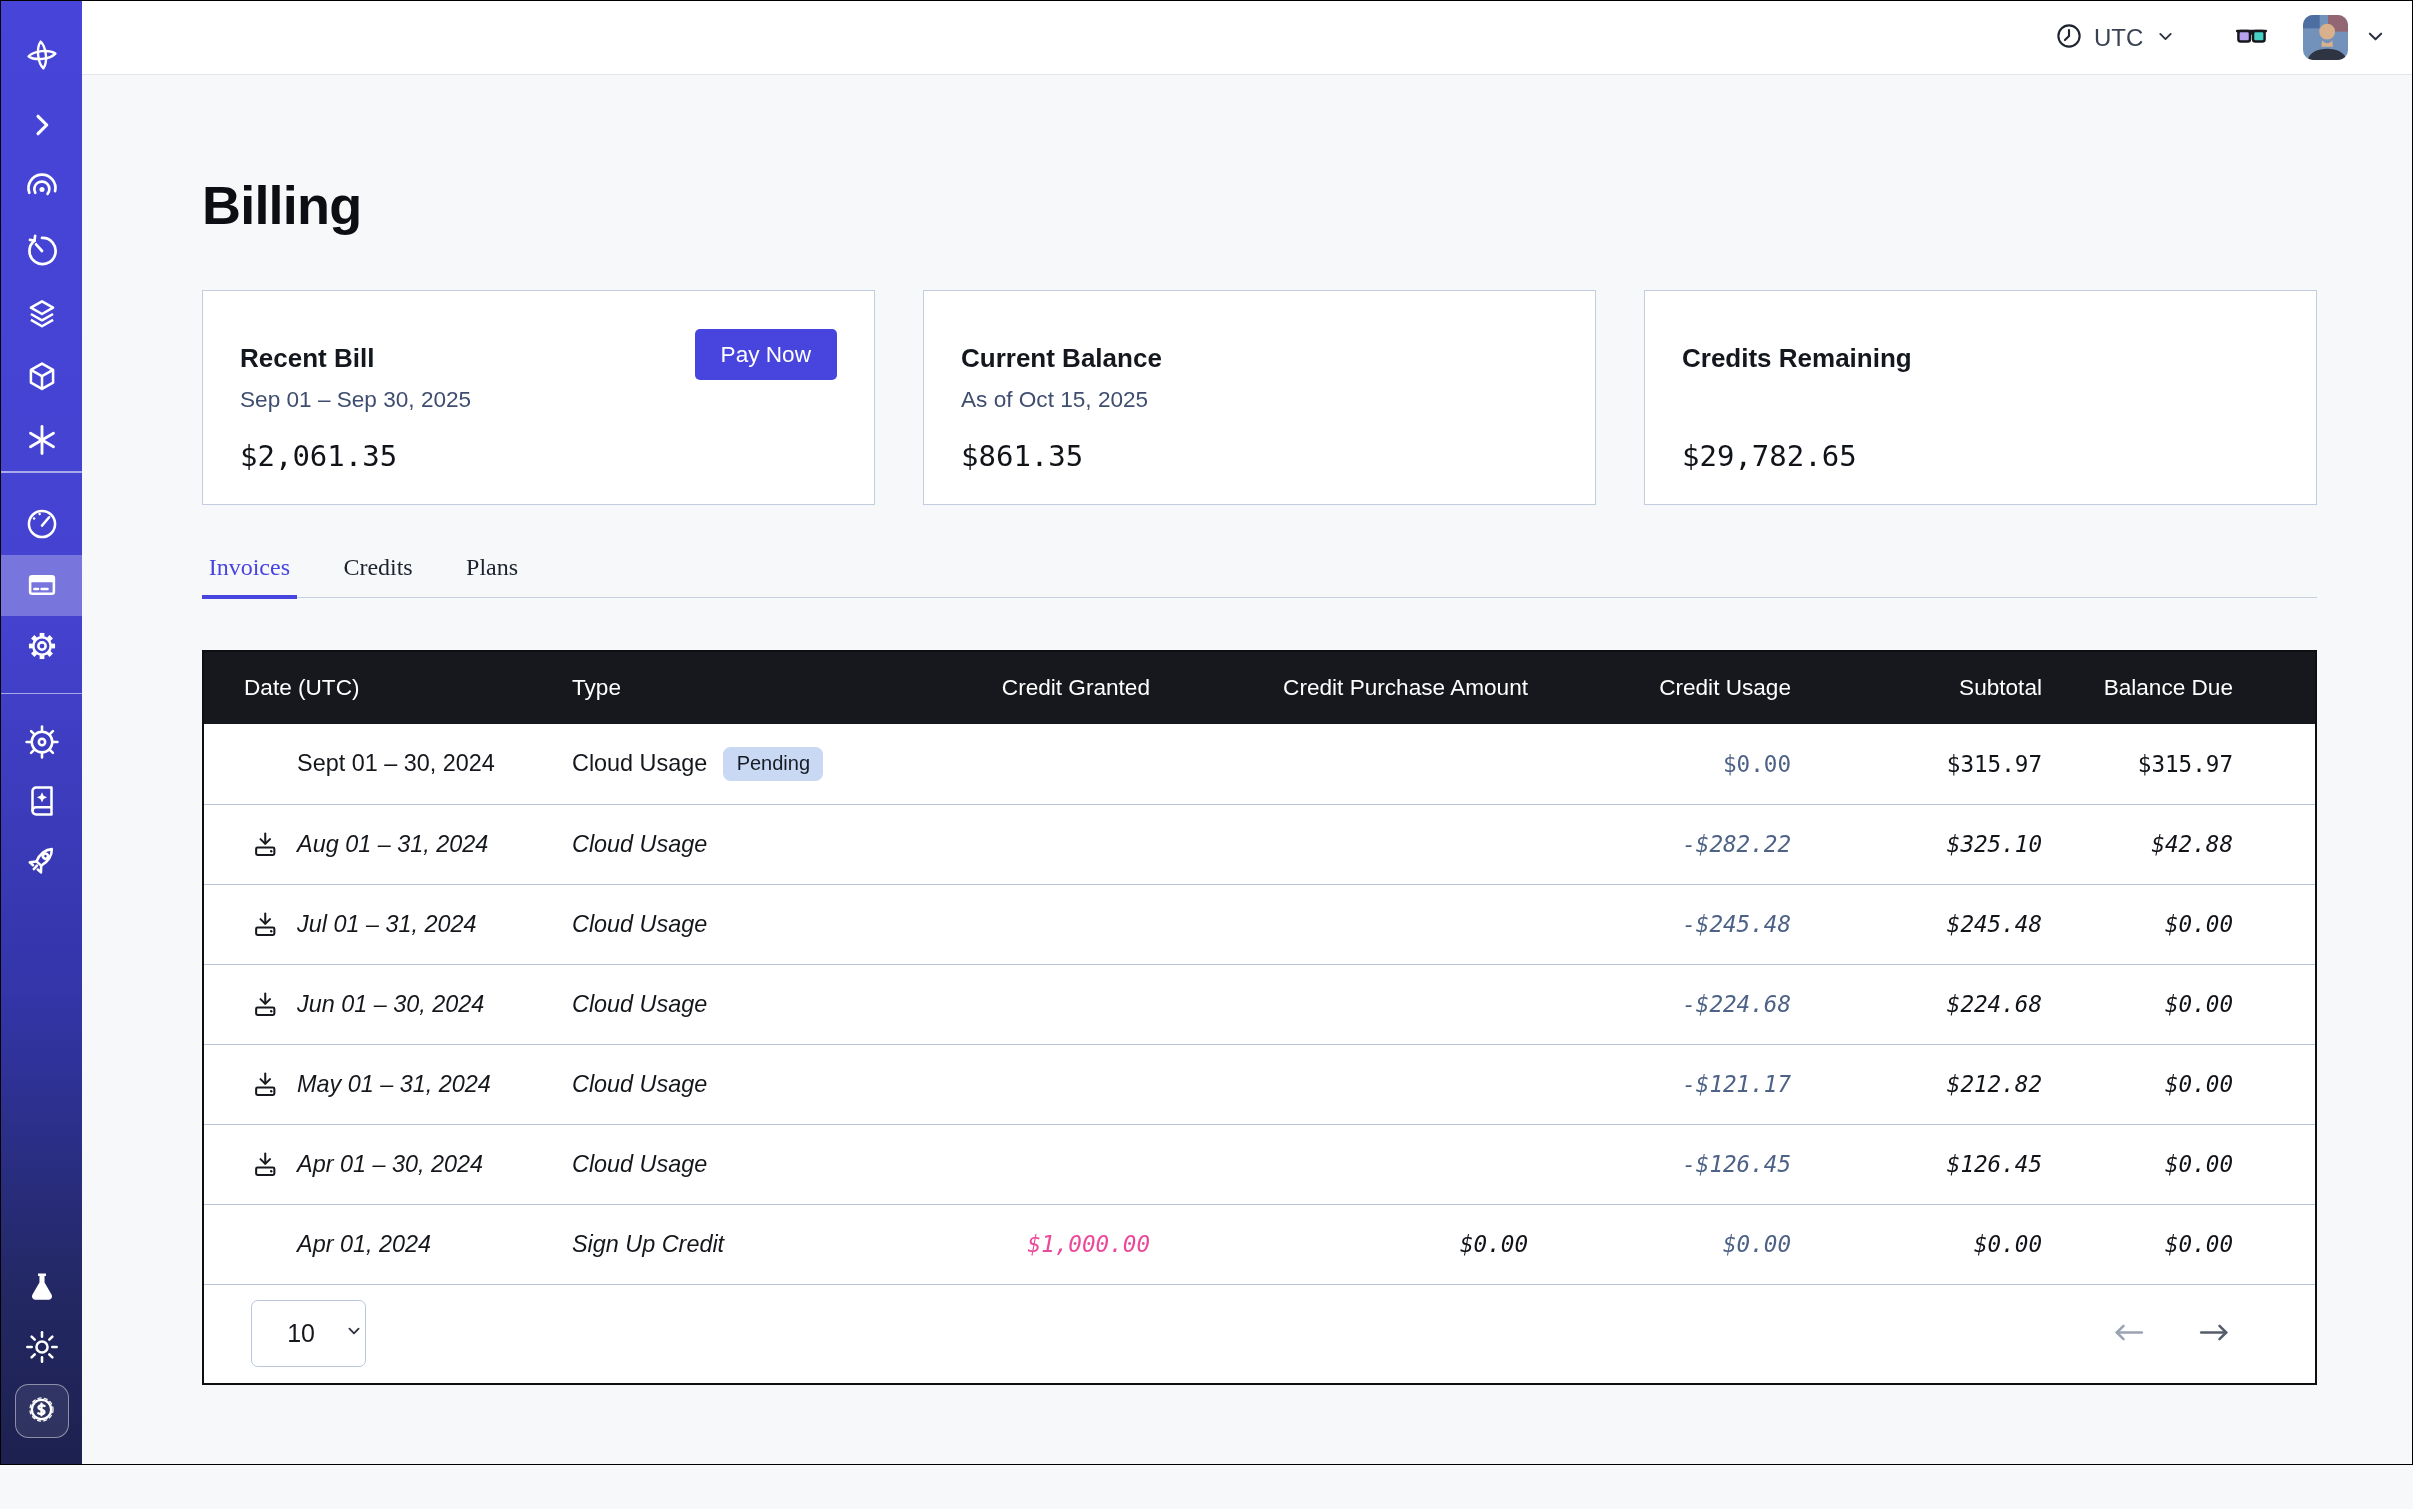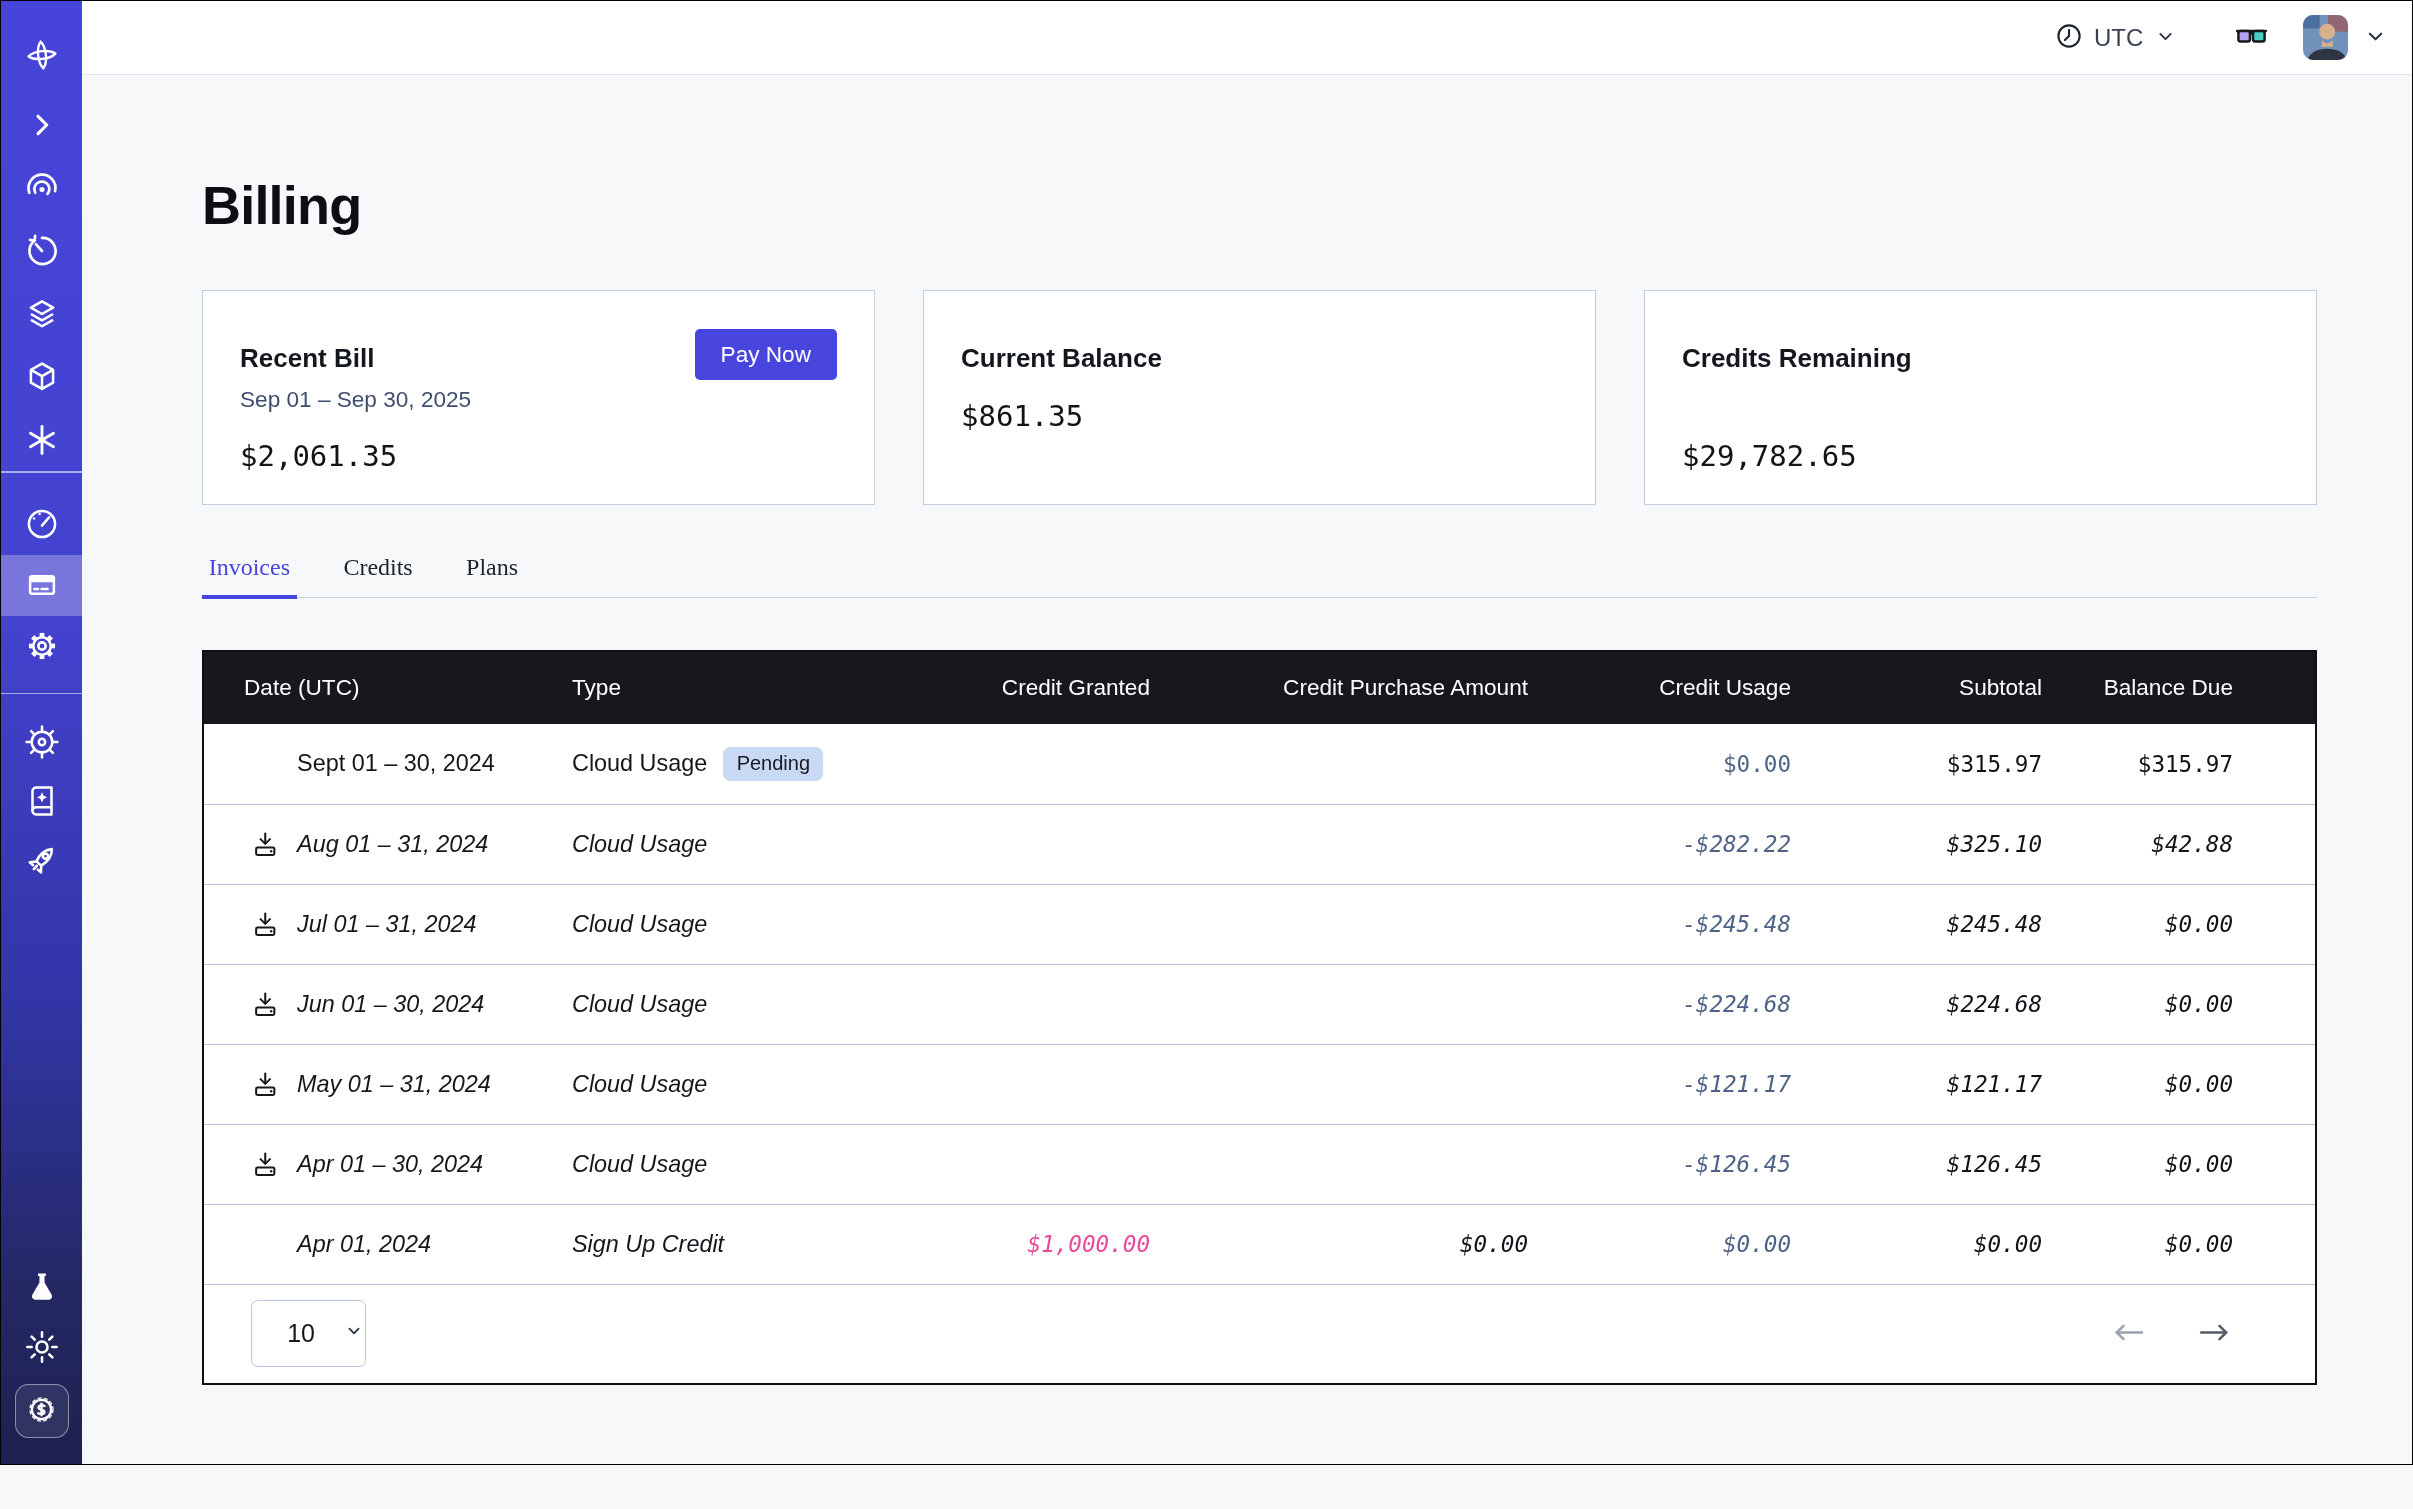--- a/index.html
+++ b/index.html
@@ -314,20 +314,21 @@
 
       <div class="cards">
         <div class="card">
           <div class="card-title">Recent Bill</div>
           <div class="card-sub">Sep 01 – Sep 30, 2025</div>
           <div class="card-amount">$2,061.35</div>
           <button class="pay-btn">Pay Now</button>
         </div>
         <div class="card">
           <div class="card-title">Current Balance</div>
+          <div class="card-sub">As of Oct 15, 2025</div>
           <div class="card-amount">$861.35</div>
         </div>
         <div class="card">
           <div class="card-title">Credits Remaining</div>
           <div class="card-sub"></div>
           <div class="card-amount">$29,782.65</div>
         </div>
       </div>
 
       <div class="tabs">
@@ -448,21 +449,21 @@
                 </span>
       <span>May 01 – 31, 2024</span>
     </div>
     <div class="td c2">
       <span>Cloud Usage</span>
 
     </div>
     <div class="td num c3"></div>
     <div class="td num c4"></div>
     <div class="td num usage c5">-$121.17</div>
-    <div class="td num c6">$121.17</div>
+    <div class="td num c6">$212.82</div>
     <div class="td num c7">$0.00</div>
   </div>
             <div class="tr">
     <div class="td c1">
       <span class="dl">
                   <svg viewBox="0 0 36 36" fill="none" stroke="#17191e" stroke-width="2.6" stroke-linecap="round" stroke-linejoin="round">
                     <path d="M18 4.5 V17"></path>
                     <path d="M12 11.5 L18 17.5 L24 11.5"></path>
                     <rect x="6.5" y="22" width="23" height="9.5" rx="1.8"></rect>
                     <circle cx="25.5" cy="26.8" r="1.5" fill="#17191e" stroke="none"></circle>

